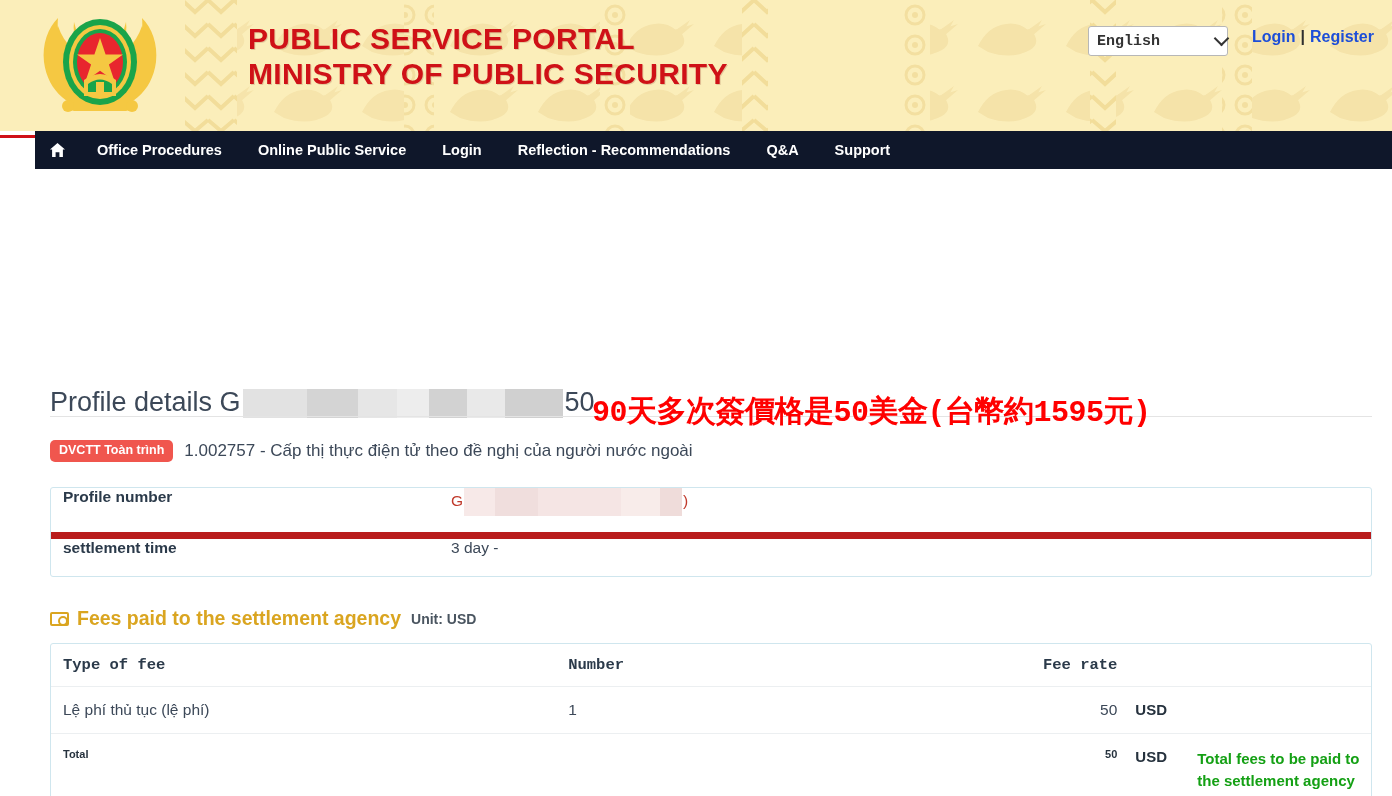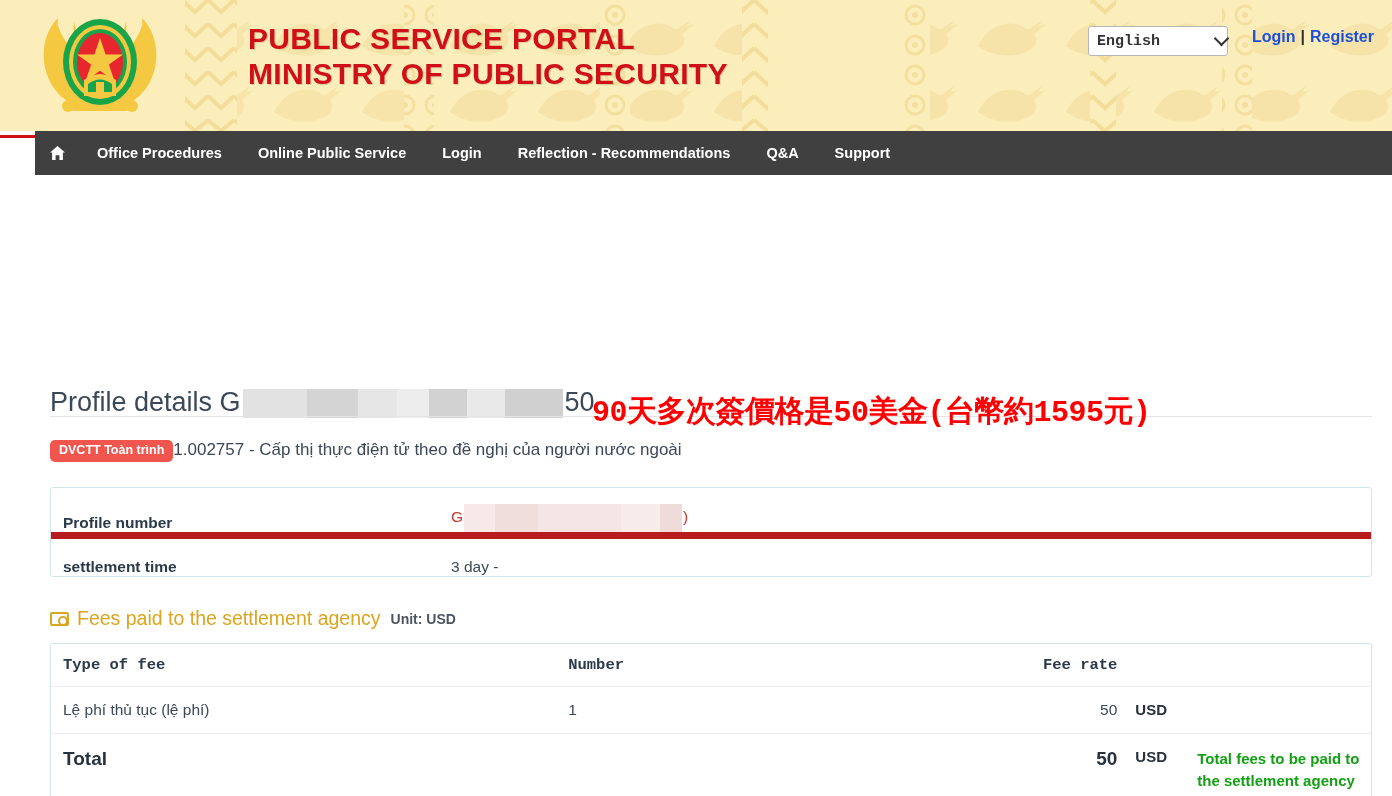--- a/index.html
+++ b/index.html
@@ -94,22 +94,22 @@
   }
   .nav-leftline {
     position: absolute;
     left: 0; top: 4px;
     width: 36px; height: 3px;
     background: #cf1117;
   }
   .nav {
     position: absolute;
     left: 35px; top: 0;
-    width: 1357px; height: 44px;
-    background: #404040;
+    width: 1357px; height: 38px;
+    background: #0f172a;
     display: flex;
     align-items: center;
   }
   .nav-home {
     display: flex; align-items: center; justify-content: center;
     width: 44px; height: 38px;
     cursor: pointer;
   }
   .nav-item {
     color: #ffffff;
@@ -167,20 +167,22 @@
     font-weight: bold;
     color: #ff0000;
     white-space: nowrap;
     letter-spacing: -0.5px;
   }
 
   .proc-line {
     position: absolute;
     left: 50px; top: 269px;
     display: flex;
+    align-items: center;
+    gap: 11px;
   }
   .badge {
     background: #f0564e;
     color: #ffffff;
     font-size: 12.5px;
     font-weight: bold;
     border-radius: 5px;
     padding: 4px 9px 5px 9px;
     white-space: nowrap;
     line-height: 1;
@@ -198,21 +200,21 @@
     border-radius: 3px;
     background: #fff;
     border-collapse: collapse;
   }
   #profile-table {
     left: 50px; top: 316px;
     width: 1322px;
   }
   #profile-table .row {
     display: flex;
-    align-items: flex-end;
+    align-items: flex-start;
     height: 44px;
     padding: 0 0 0 12px;
   }
   #profile-table .row + .row { border-top: 7px solid #b91c1c; }
   #profile-table .lbl {
     width: 388px;
     font-size: 15.5px;
     font-weight: bold;
     color: #2b3a4a;
   }
@@ -255,21 +257,21 @@
     content: "";
     position: absolute;
     left: 5.5px; top: 2px;
     width: 6px; height: 6px;
     border: 2px solid #daa520;
     border-radius: 50%;
   }
   .fees-title {
     font-size: 19.5px;
     color: #daa520;
-    font-weight: normal;
+    font-weight: bold;
     white-space: nowrap;
   }
   .fees-unit {
     font-size: 14px;
     font-weight: bold;
     color: #4a5560;
     white-space: nowrap;
     margin-left: 2px;
   }
 
@@ -290,21 +292,21 @@
   #fees-table .c-cur    { width: 80px;  padding: 14px 0 14px 18px; }
   #fees-table .c-note   { width: 174px; padding: 14px 8px 14px 0; }
 
   #fees-table .hdr { height: 42px; font-family: Liberation Mono, monospace; }
   #fees-table .hdr > div { padding-top: 12px; padding-bottom: 12px; }
   #fees-table .hdr .c-num { text-align: left; }
   #fees-table .hdr .c-rate { text-align: right; }
   .hdr-cell { font-size: 15.5px; font-weight: bold; color: #2b3a4a; }
 
   .cell { font-size: 15.5px; color: #3c4858; }
-  .cell-bold { font-size: 19px; color: #26323e; font-weight: bold; }
+  .cell-bold { font-size: 11px; color: #26323e; font-weight: bold; }
   .cell-cur { font-size: 15px; color: #26323e; font-weight: bold; }
   .cell-note { font-size: 15px; color: #14a014; font-weight: bold; line-height: 22px; }
 
   .fee-row-h { min-height: 44px; }
 </style>
 </head>
 <body>
 
 <div class="header">
 

